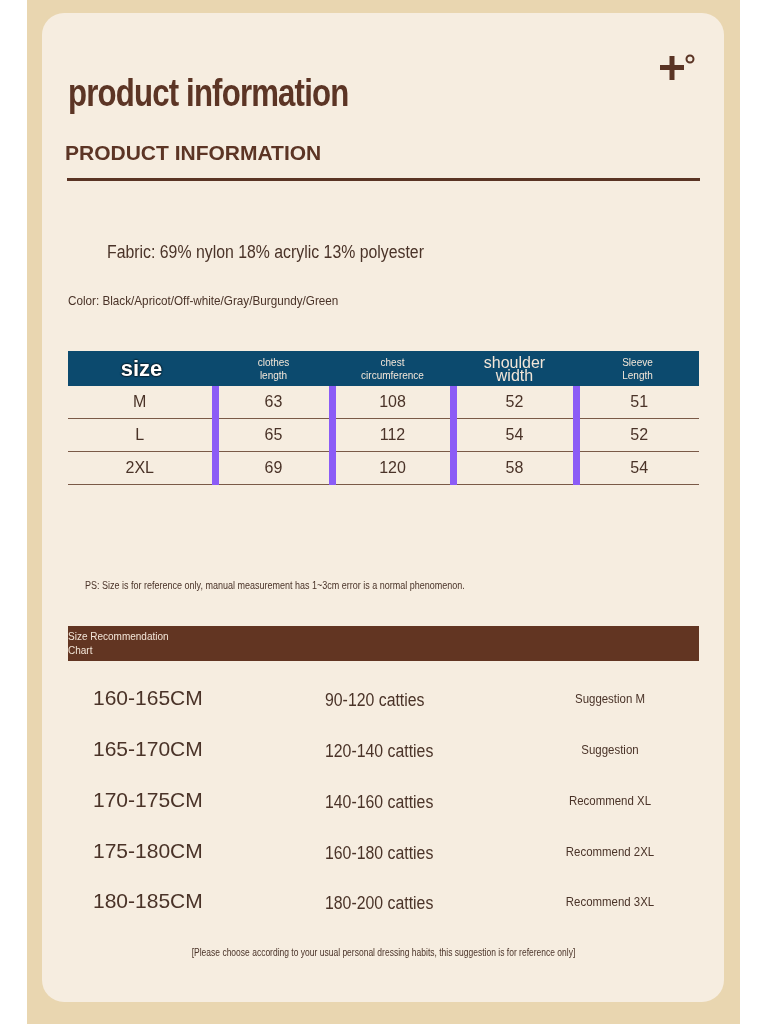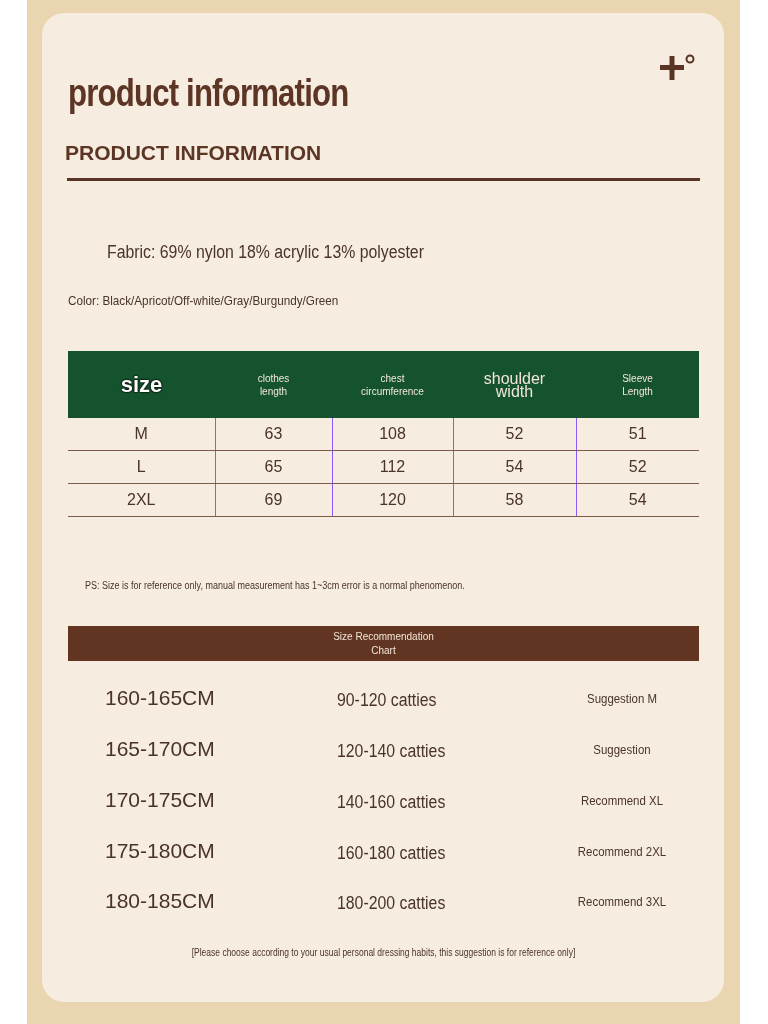--- a/index.html
+++ b/index.html
@@ -13,31 +13,31 @@
                 color:#5c3525; letter-spacing:-1px; transform:scaleX(0.82); transform-origin:left top;
                 font-family:"Liberation Sans Narrow","Liberation Sans", sans-serif; white-space:nowrap; }
   .title-sub { position:absolute; left:65px; top:141px; font-size:21px; font-weight:bold; color:#5c3525;
                white-space:nowrap; }
   .rule { position:absolute; left:67px; top:178px; width:633px; height:3px; background:#5a3424; }
   .fabric { position:absolute; left:107px; top:242px; font-size:18px; color:#4a3328;
             transform:scaleX(0.88); transform-origin:left top; white-space:nowrap; }
   .color-line { position:absolute; left:68px; top:293px; font-size:13px; color:#4a3328;
                 transform:scaleX(0.9); transform-origin:left top; white-space:nowrap; }
   table.size-table { position:absolute; left:68px; top:351px; width:631px; border-collapse:collapse; }
-  .size-table th { background:#14532d; color:#f3e6d8; font-weight:normal; font-size:10px; height:35px;
-                   line-height:13px; padding:16px; position:relative; }
+  .size-table th { background:#0c4a6e; color:#f3e6d8; font-weight:normal; font-size:10px; height:35px;
+                   line-height:13px; padding:0; position:relative; }
   .size-table th.size-head { font-size:22px; font-weight:bold; color:#fff; text-shadow:0 0 2px #000, 0 0 2px #000; }
   .size-table td { text-align:center; font-size:16px; color:#4a3328; height:32px; padding:0;
                    border-bottom:1px solid #7a5a48; }
-  .size-table td + td { border-left:1px solid #8b5cf6; }
+  .size-table td + td { border-left:7px solid #8b5cf6; }
   .ps { position:absolute; left:85px; top:580px; font-size:10px; color:#4a3328;
         transform:scaleX(0.9); transform-origin:left top; white-space:nowrap; }
   .rec-bar { position:absolute; left:68px; top:626px; width:631px; height:35px; background:#623522;
-             color:#f3e6d8; font-size:10px; text-align:center; line-height:14px; padding-top:4px; box-sizing:border-box; }
-  .rec-row { position:absolute; left:72px; width:631px; height:30px;text-decoration:underline; }
+             color:#f3e6d8; font-size:10px; text-align:left; line-height:14px; padding-top:4px; box-sizing:border-box; }
+  .rec-row { position:absolute; left:60px; width:631px; height:30px;text-decoration:underline; }
   .rec-height { position:absolute; left:33px; top:0; font-size:21px; color:#4a3328; white-space:nowrap; }
   .rec-weight { position:absolute; left:265px; top:4px; font-size:18px; color:#4a3328; white-space:nowrap;
                 transform:scaleX(0.88); transform-origin:left top; }
   .rec-sugg { position:absolute; left:480px; width:140px; top:5px; font-size:13px; color:#4a3328;
               text-align:center; transform:scaleX(0.88); white-space:nowrap; }
   .footnote { position:absolute; left:68px; width:631px; top:947px; text-align:center; font-size:10px;
               color:#4a3328; transform:scaleX(0.85); white-space:nowrap; }
 </style>
 </head>
 <body>

